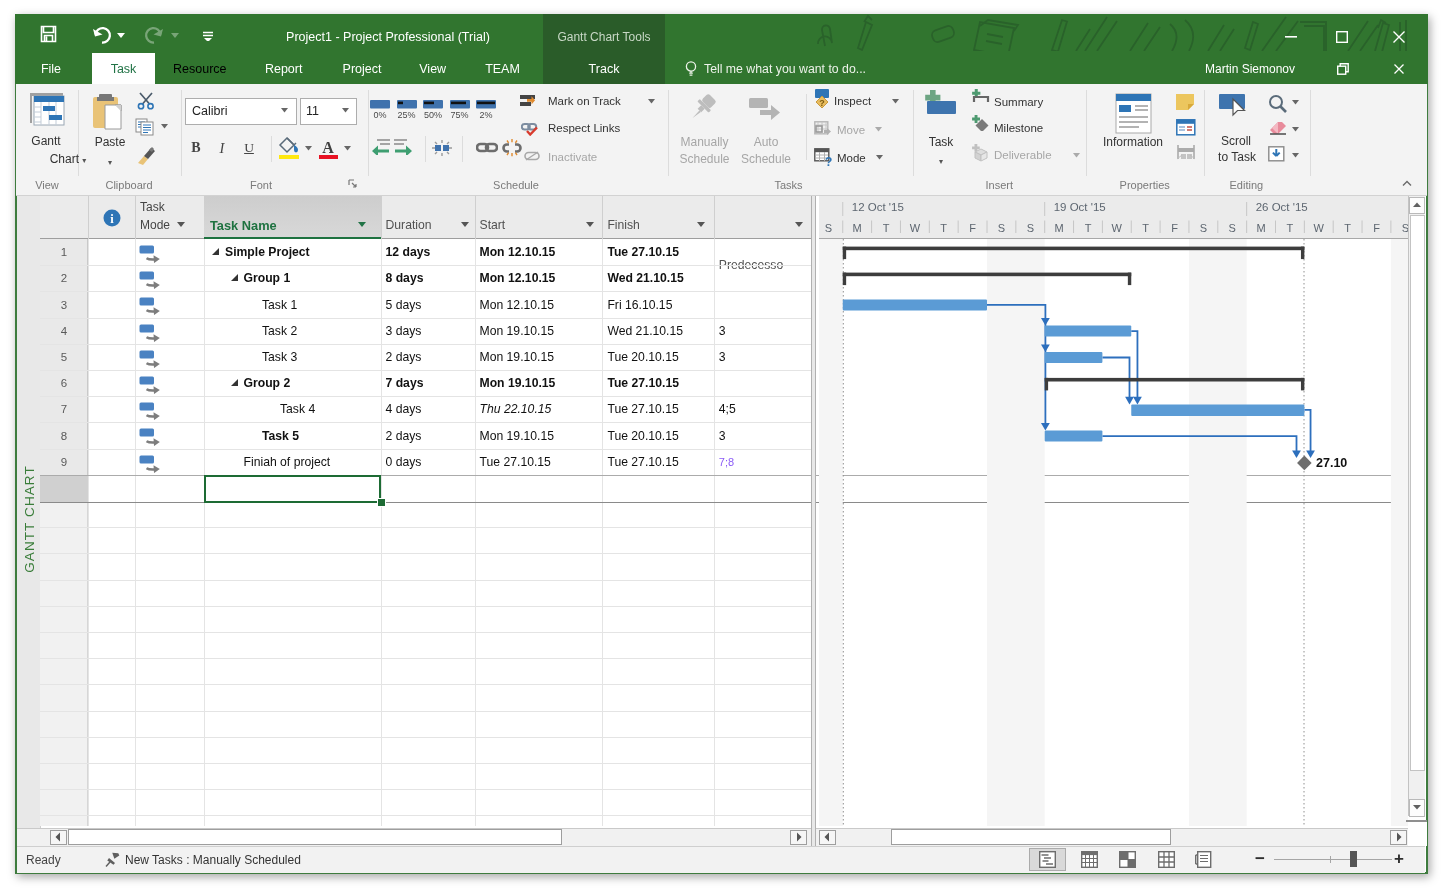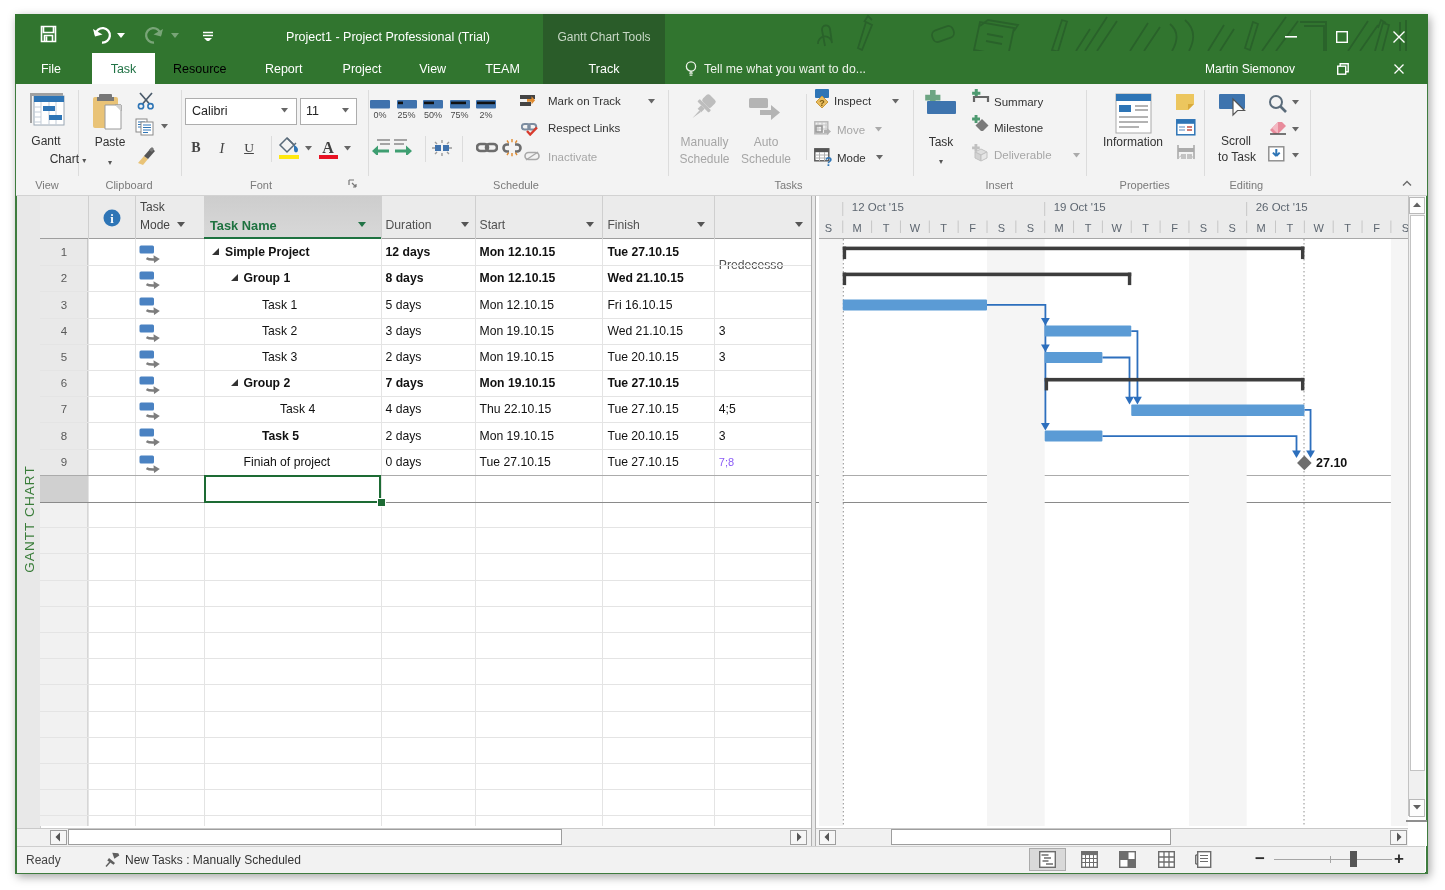--- a/index.html
+++ b/index.html
@@ -559,21 +559,21 @@
 <div class="t" style="left:462.5px;top:369.1px;color:#111;font-size:12.2px;font-weight:bold;">Mon 19.10.15</div>
 <div class="t" style="left:590.4px;top:369.1px;color:#111;font-size:12.2px;font-weight:bold;">Tue 27.10.15</div>
 <div class="tc" style="left:47px;top:395.3px;color:#595959;font-size:11.5px;">7</div>
 <svg style="position:absolute;left:122px;top:388.2px;" width="26" height="18" viewBox="0 0 26 18">
       <rect x="0.5" y="0.5" width="14.5" height="8" rx="1.5" fill="#4a82c2"></rect>
       <path d="M7.5 13.2 q2.5 1.6 8 1.3" stroke="#7d7d7d" stroke-width="2.4" fill="none"></path>
       <path d="M14.5 10.3 l6.3 3.8 -5.8 4 z" fill="#7d7d7d"></path>
     </svg>
 <div class="t" style="left:263px;top:395.3px;color:#111;font-size:12.2px;font-weight:normal;">Task 4</div>
 <div class="t" style="left:368.5px;top:395.3px;color:#111;font-size:12.2px;font-weight:normal;">4 days</div>
-<div class="t" style="left:462.5px;top:395.3px;color:#111;font-size:12.2px;font-weight:normal;">Thu 22.10.15</div>
+<div class="t" style="left:462.5px;top:395.3px;color:#111;font-size:12.2px;font-weight:normal;font-style:italic;">Thu 22.10.15</div>
 <div class="t" style="left:590.4px;top:395.3px;color:#111;font-size:12.2px;font-weight:normal;">Tue 27.10.15</div>
 <div class="t" style="left:701.8px;top:395.3px;color:#111;font-size:12.2px;">4;5</div>
 <div class="tc" style="left:47px;top:421.5px;color:#595959;font-size:11.5px;">8</div>
 <svg style="position:absolute;left:122px;top:414.4px;" width="26" height="18" viewBox="0 0 26 18">
       <rect x="0.5" y="0.5" width="14.5" height="8" rx="1.5" fill="#4a82c2"></rect>
       <path d="M7.5 13.2 q2.5 1.6 8 1.3" stroke="#7d7d7d" stroke-width="2.4" fill="none"></path>
       <path d="M14.5 10.3 l6.3 3.8 -5.8 4 z" fill="#7d7d7d"></path>
     </svg>
 <div class="t" style="left:245px;top:421.5px;color:#111;font-size:12.2px;font-weight:bold;">Task 5</div>
 <div class="t" style="left:368.5px;top:421.5px;color:#111;font-size:12.2px;font-weight:normal;">2 days</div>

